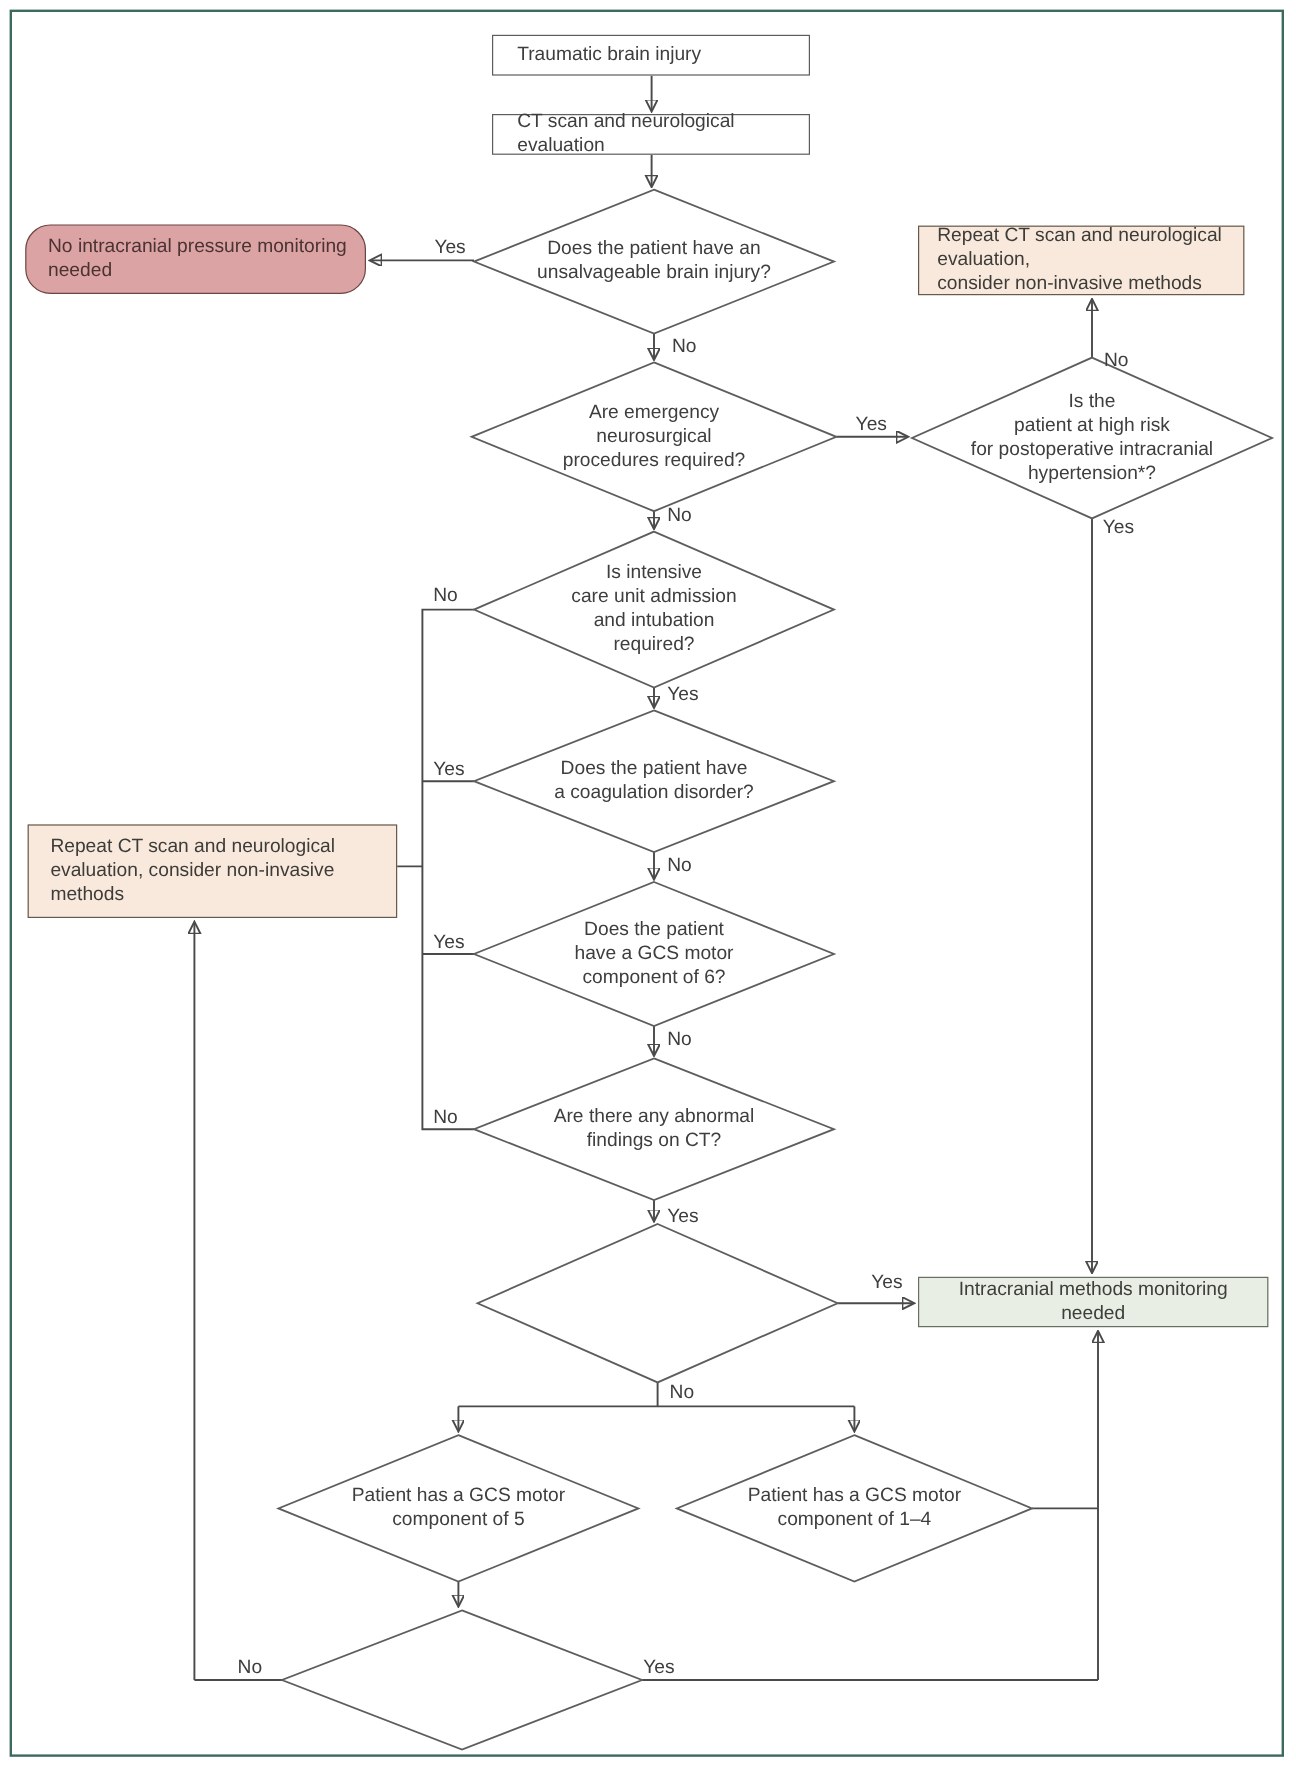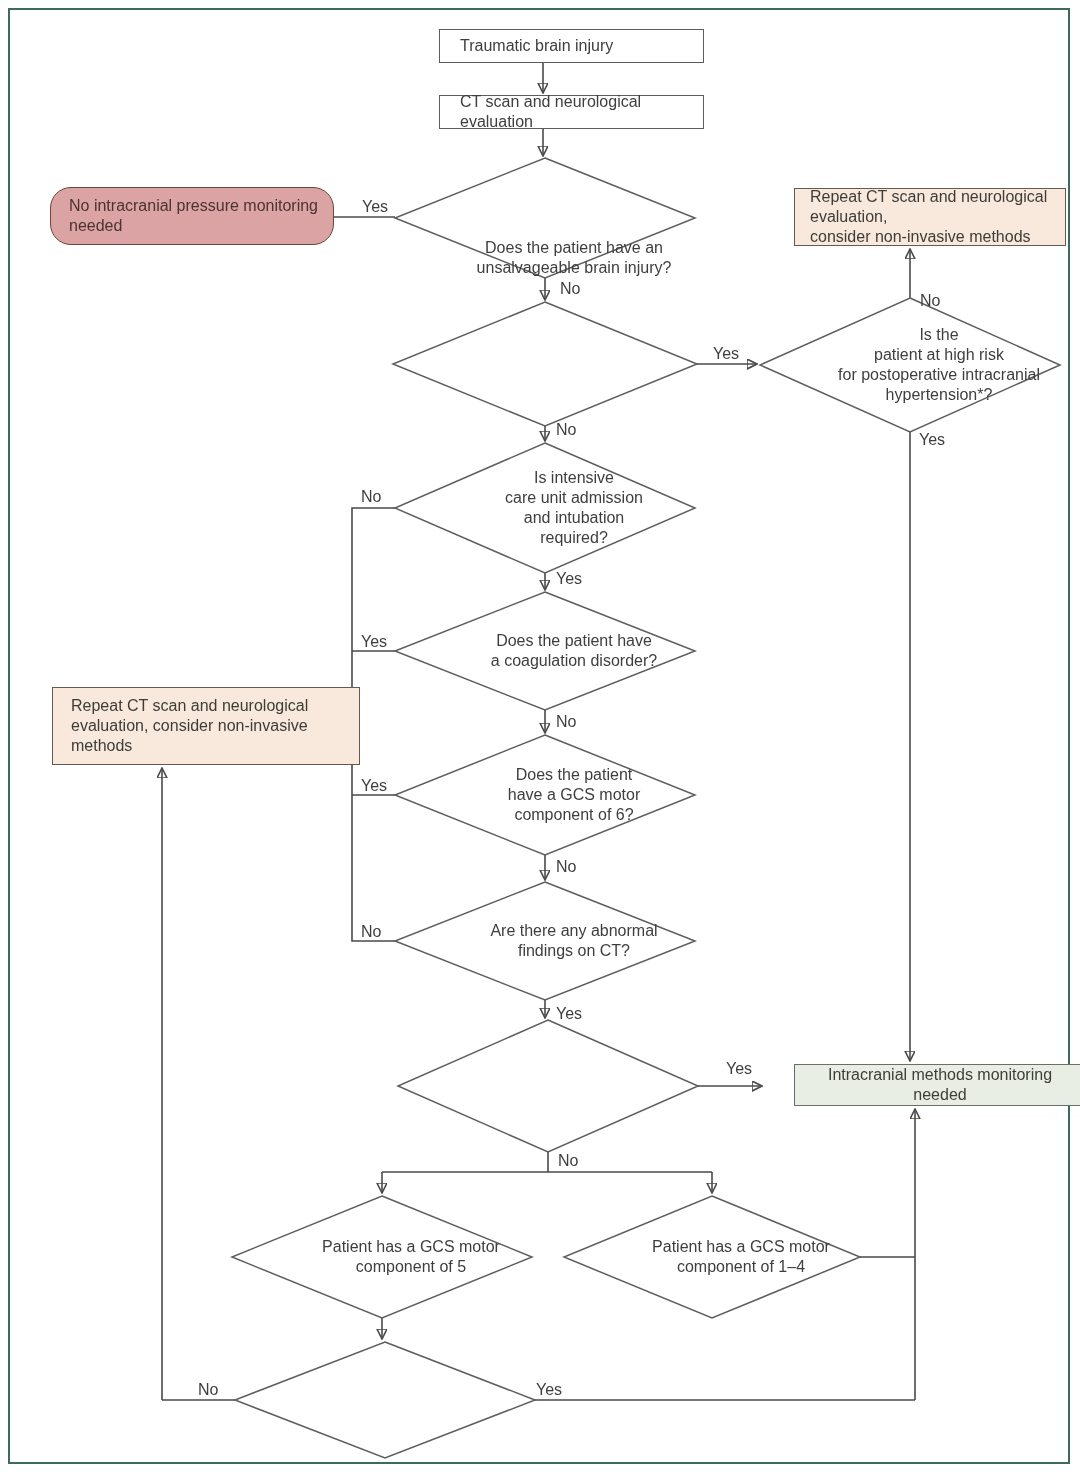--- a/index.html
+++ b/index.html
@@ -3,21 +3,21 @@
 <meta charset="utf-8">
 <style>
   html,body{margin:0;padding:0;background:#ffffff;}
   body{font-family:"Liberation Sans", sans-serif;}
   .canvas{position:relative;width:1080px;height:1484px;background:#ffffff;overflow:hidden;}
   .frame{position:absolute;left:8px;top:8px;width:1062px;height:1456px;border:2px solid var(--frame-border,#3c6a5e);background:#ffffff;box-sizing:border-box;}
   svg.wires{position:absolute;left:0;top:0;width:1080px;height:1484px;}
   svg.wires line, svg.wires path{stroke:var(--line,#4a4a4a);stroke-width:1.6;fill:none;}
   svg.wires polygon{fill:#ffffff;stroke:var(--node-border,#5d5d5d);stroke-width:1.5;}
   .arrowhead{fill:var(--line,#4a4a4a);stroke:none;}
-  .node{position:absolute;box-sizing:border-box;color:var(--text,#3e3e3e);font-size:16px;line-height:20px;margin-left:29px;}
+  .node{position:absolute;box-sizing:border-box;color:var(--text,#3e3e3e);font-size:16px;line-height:20px;}
   .dmtext{display:flex;align-items:center;justify-content:center;text-align:center;white-space:pre-line;}
   .box{border:1.5px solid var(--node-border,#5d5d5d);background:#ffffff;display:flex;align-items:center;white-space:pre-line;padding:0 14px 0 20px;}
   .box.pink{background:var(--pink-bg,#dba3a3);border-color:var(--pink-border,#6b4541);color:var(--pink-text,#4a3331);padding-left:18px;}
   .box.peach{background:var(--peach-bg,#f8e9dc);border-color:var(--peach-border,#665a4e);color:#3e3c38;padding-left:15px;}
   .box.green{background:var(--green-bg,#e9eee4);border-color:var(--green-border,#666f62);color:#3c3e3a;justify-content:center;text-align:center;padding:0 10px;}
   .lbl{position:absolute;color:var(--text,#3e3e3e);font-size:16px;line-height:18px;}
 </style>
 </head>
 <body>
 
@@ -72,22 +72,25 @@
   <div class="node box" style="left:410px;top:95px;width:265px;height:34px;"><span>CT scan and neurological evaluation</span></div>
   <div class="node box pink" style="left:21px;top:187px;width:284px;height:58px;border-radius:21px;"><span>No intracranial pressure monitoring
 needed</span></div>
   <div class="node box peach" style="left:765px;top:188px;width:272px;height:58px;"><span>Repeat CT scan and neurological evaluation,
 consider non-invasive methods</span></div>
   <div class="node box peach" style="left:23px;top:687px;width:308px;height:78px;padding-left:18px;"><span>Repeat CT scan and neurological
 evaluation, consider non-invasive
 methods</span></div>
   <div class="node box green" style="left:765px;top:1064px;width:292px;height:42px;"><span>Intracranial methods monitoring needed</span></div>
 
-  <div class="node dmtext" style="left:395px;top:158px;width:300px;height:120px;align-items:flex-end;"><span>Does the patient have an
+  <div class="node dmtext" style="left:395px;top:158px;width:300px;height:120px;"><span>Does the patient have an
 unsalvageable brain injury?</span></div>
+  <div class="node dmtext" style="left:393px;top:302px;width:304px;height:124px;"><span>Are emergency
+neurosurgical
+procedures required?</span></div>
   <div class="node dmtext" style="left:760px;top:298px;width:300px;height:134px;"><span>Is the
 patient at high risk
 for postoperative intracranial
 hypertension*?</span></div>
   <div class="node dmtext" style="left:395px;top:443px;width:300px;height:130px;"><span>Is intensive
 care unit admission
 and intubation
 required?</span></div>
   <div class="node dmtext" style="left:395px;top:592px;width:300px;height:118px;"><span>Does the patient have
 a coagulation disorder?</span></div>

